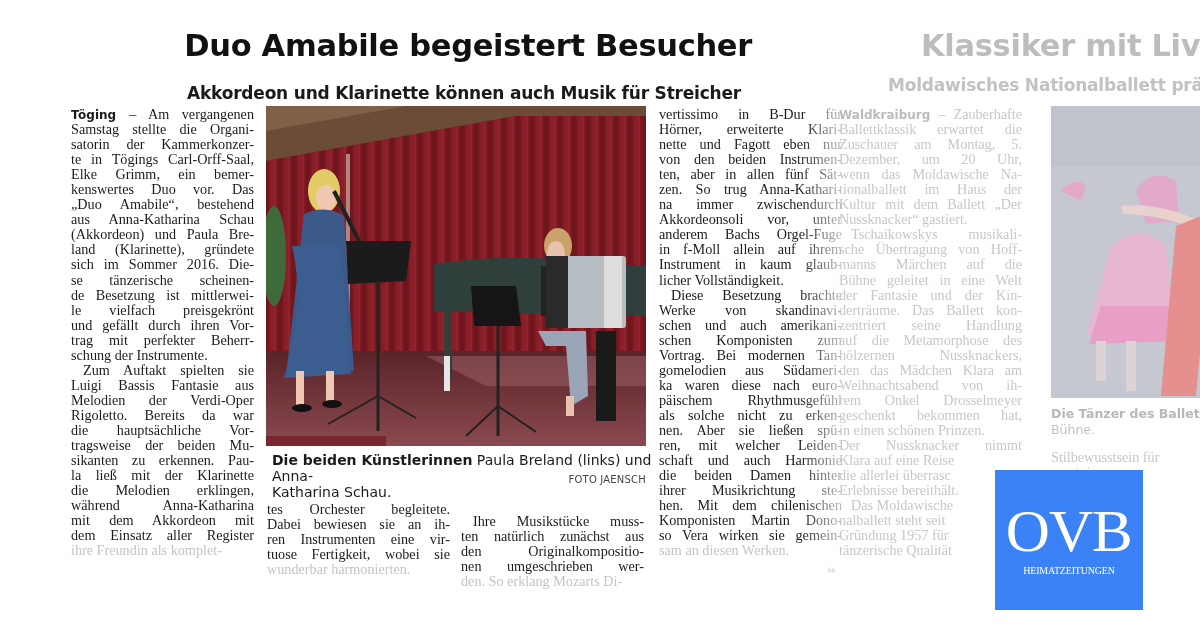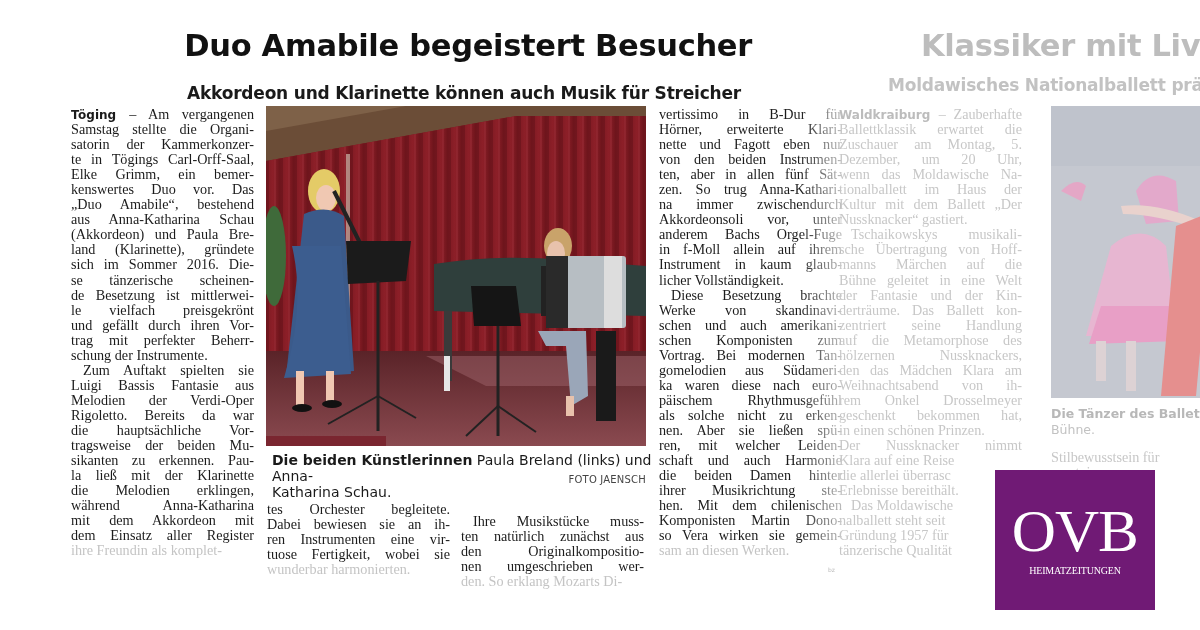--- a/index.html
+++ b/index.html
@@ -82,22 +82,22 @@
       position: absolute; left: 1051px; top: 106px; width: 160px; height: 292px; overflow: hidden;
       background: #c9ccd3;
     }
     .caption2 {
       position: absolute; left: 1051px; top: 406px; width: 200px;
       font-family: "DejaVu Sans", sans-serif; font-size: 12.5px; line-height: 16px; color: #c2c2c2; white-space: nowrap;
     }
     .caption2 b { color: #b8b8b8; }
 
     .logo {
-      position: absolute; left: 995px; top: 470px; width: 160px; height: 140px;
-      background: #701a75;
+      position: absolute; left: 995px; top: 470px; width: 148px; height: 140px;
+      background: #3b82f6;
       display: flex; flex-direction: column; align-items: center; justify-content: center;
     }
     .logo .ovb {
       font-family: "Liberation Serif", serif; font-size: 60px; line-height: 52px; color: #ffffff;
       letter-spacing: -1px; transform: scaleX(1.02);
     }
     .logo .sub {
       margin-top: 8px;
       font-family: "Liberation Serif", serif; font-size: 10px; color: #ffffff; letter-spacing: -0.2px;
     }

